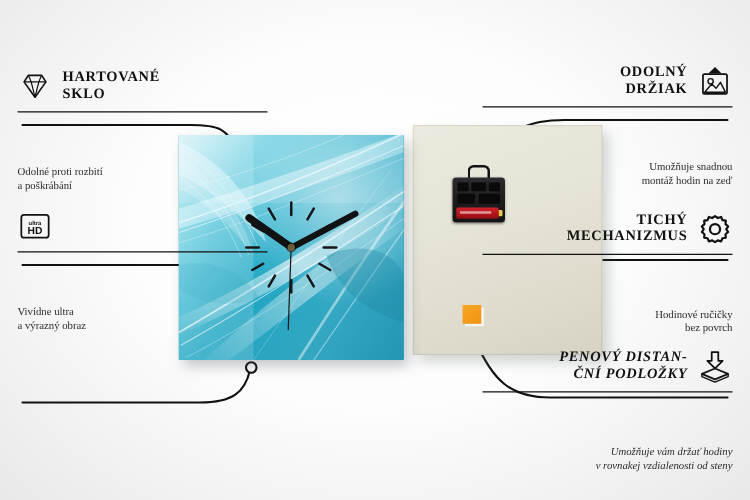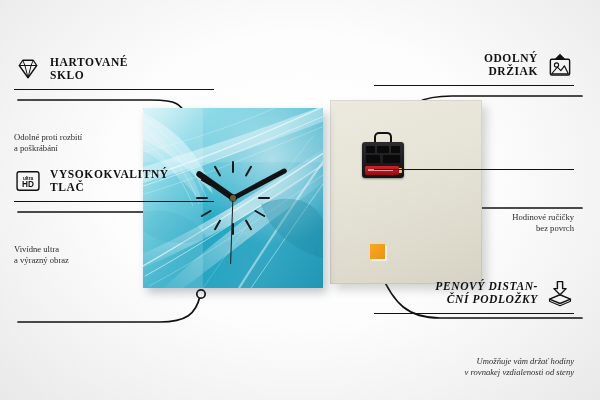--- a/index.html
+++ b/index.html
@@ -12,21 +12,21 @@
     color:#1a1a1a;
   }
   .stage { position:absolute; inset:0;padding-left:20px; }
 
   
   .connectors { position:absolute; inset:0; width:600px; height:400px; pointer-events:none; }
 
   
   .feat { position:absolute; width:200px; }
   .feat.left  { left:14px;  text-align:left; }
-  .feat.right { right:26px; text-align:right; }
+  .feat.right { right:14px; text-align:right; }
 
   .feat-head {
     display:flex; align-items:center; gap:8px;
     min-height:34px;
   }
   .feat.right .feat-head { flex-direction:row-reverse; }
 
   .feat-title {
     font-family:"Liberation Serif", serif;
     font-weight:700;
@@ -331,22 +331,20 @@
 
   <div class="feat left" style="top:164px;">
     <div class="feat-head">
       <span class="icon">
         <svg viewBox="0 0 32 32">
           <rect x="3.5" y="5.5" width="25" height="21" rx="2.5" fill="none" stroke="#111" stroke-width="1.6"></rect>
           <text x="16" y="14.6" font-family="Liberation Sans, sans-serif" font-size="5.4" font-weight="700" fill="#111" text-anchor="middle">ultra</text>
           <text x="16" y="23.4" font-family="Liberation Sans, sans-serif" font-size="9.4" font-weight="700" fill="#111" text-anchor="middle">HD</text>
         </svg>
       </span>
-      <span class="feat-title">VYSOKOKVALITNÝ
-TLAČ</span>
     </div>
     <div class="feat-rule"></div>
     <div class="feat-desc">Vivídne ultra
 a výrazný obraz</div>
   </div>
 
 
   <div class="feat right" style="top:48px;">
     <div class="feat-head">
       <span class="icon">
@@ -354,23 +352,38 @@
           <path d="M16 3 L10 9 H22 Z" fill="#111" stroke="none"></path>
           <rect x="5" y="9.5" width="22" height="18" rx="1.5"></rect>
           <circle cx="12" cy="16" r="2.4" stroke-width="1.3"></circle>
           <path d="M6.5 26 L13 18.5 L17 22.5 L21 17 L25.5 26 Z" stroke-width="1.3"></path>
         </svg>
       </span>
       <span class="feat-title">ODOLNÝ
 DRŽIAK</span>
     </div>
     <div class="feat-rule"></div>
+    <div class="feat-desc">Umožňuje snadnou
+montáž hodin na zeď</div>
   </div>
 
   <div class="feat right" style="top:166px;">
+    <div class="feat-head">
+      <span class="icon">
+        <svg viewBox="0 0 32 32" fill="none" stroke="#111" stroke-width="2" stroke-linejoin="round">
+          <path d="M16 4.5 L18.6 6.2 L21.6 5.2 L22.8 8.1 L25.9 8.6 L25.6 11.8 L28 13.8
+                   L26.3 16.4 L28 19 L25.6 21 L25.9 24.2 L22.8 24.7 L21.6 27.6 L18.6 26.6
+                   L16 28.3 L13.4 26.6 L10.4 27.6 L9.2 24.7 L6.1 24.2 L6.4 21 L4 19
+                   L5.7 16.4 L4 13.8 L6.4 11.8 L6.1 8.6 L9.2 8.1 L10.4 5.2 L13.4 6.2 Z"></path>
+          <circle cx="16" cy="16.4" r="4.6"></circle>
+        </svg>
+      </span>
+      <span class="feat-title">TICHÝ
+MECHANIZMUS</span>
+    </div>
     <div class="feat-rule"></div>
     <div class="feat-desc">Hodinové ručičky
 bez povrch</div>
   </div>
 
   <div class="feat right" style="top:276px;font-style:italic;">
     <div class="feat-head">
       <span class="icon">
         <svg viewBox="0 0 32 32" fill="none" stroke="#111" stroke-width="1.6" stroke-linejoin="round">
           <path d="M13 3 H19 V11 H23 L16 18 L9 11 H13 Z"></path>

